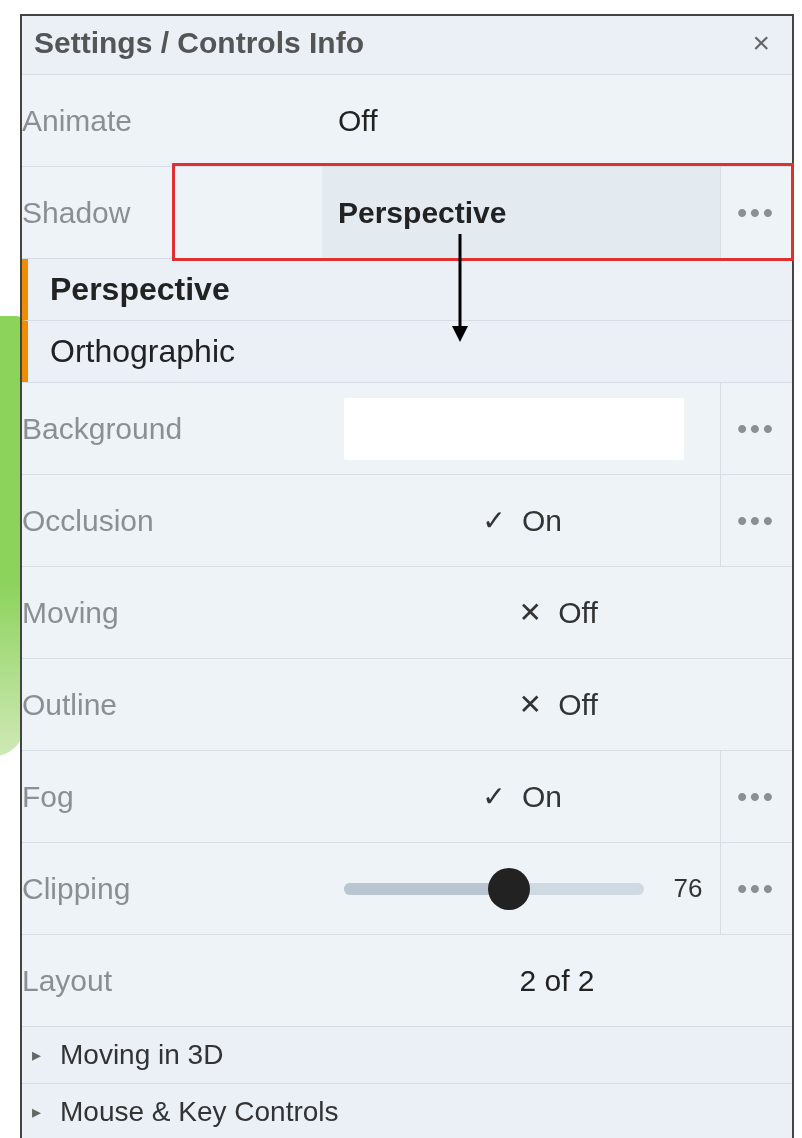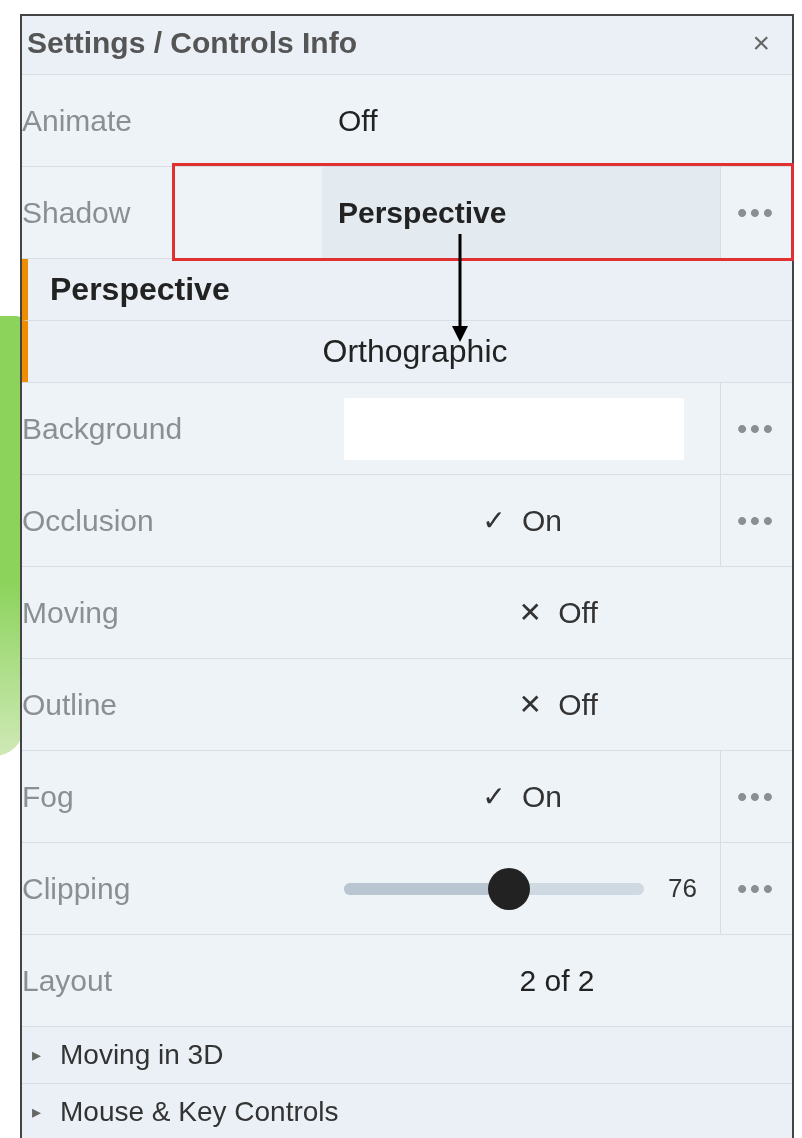--- a/index.html
+++ b/index.html
@@ -18,21 +18,21 @@
     left: 20px;
     top: 14px;
     width: 774px;
     border: 2px solid #444;
     background: #eaf0f5;
   }
   .titlebar {
     display: flex;
     align-items: center;
     justify-content: space-between;
-    padding: 10px 18px 14px 5px;
+    padding: 10px 18px 14px 12px;
     border-bottom: 1px solid #d6dde4;
   }
   .titlebar .title {
     font-weight: 700;
     color: #555;
     font-size: 30px;
   }
   .titlebar .close {
     color: #666;
     font-size: 30px;
@@ -104,21 +104,21 @@
   .dropdown .option {
     display: flex;
     align-items: center;
     padding: 12px 12px 12px 22px;
     font-size: 32px;
     color: #222;
     border-left: 6px solid #f08c00;
     border-bottom: 1px solid #d6dde4;
     cursor: pointer;
   }
-  .dropdown .option:last-child { border-bottom: none; justify-content: center; }
+  .dropdown .option:last-child { border-bottom: none; }
   .dropdown .option.selected { font-weight: 700; }
   .row.background .swatch {
     background: #fff;
     width: 100%;
     max-width: 340px;
     height: 62px;
     margin-left: 6px;
     border-radius: 2px;
   }
   .toggle-value {
@@ -163,21 +163,21 @@
     transform: translate(-50%, -50%);
     width: 42px;
     height: 42px;
     background: #222;
     border-radius: 50%;
   }
   .slider-readout {
     font-size: 26px;
     color: #333;
     min-width: 40px;
-    text-align: left;
+    text-align: center;
   }
   .section {
     display: flex;
     align-items: center;
     gap: 12px;
     padding: 12px 10px;
     border-bottom: 1px solid #d6dde4;
     background: #eaf0f5;
     font-size: 28px;
     color: #333;

